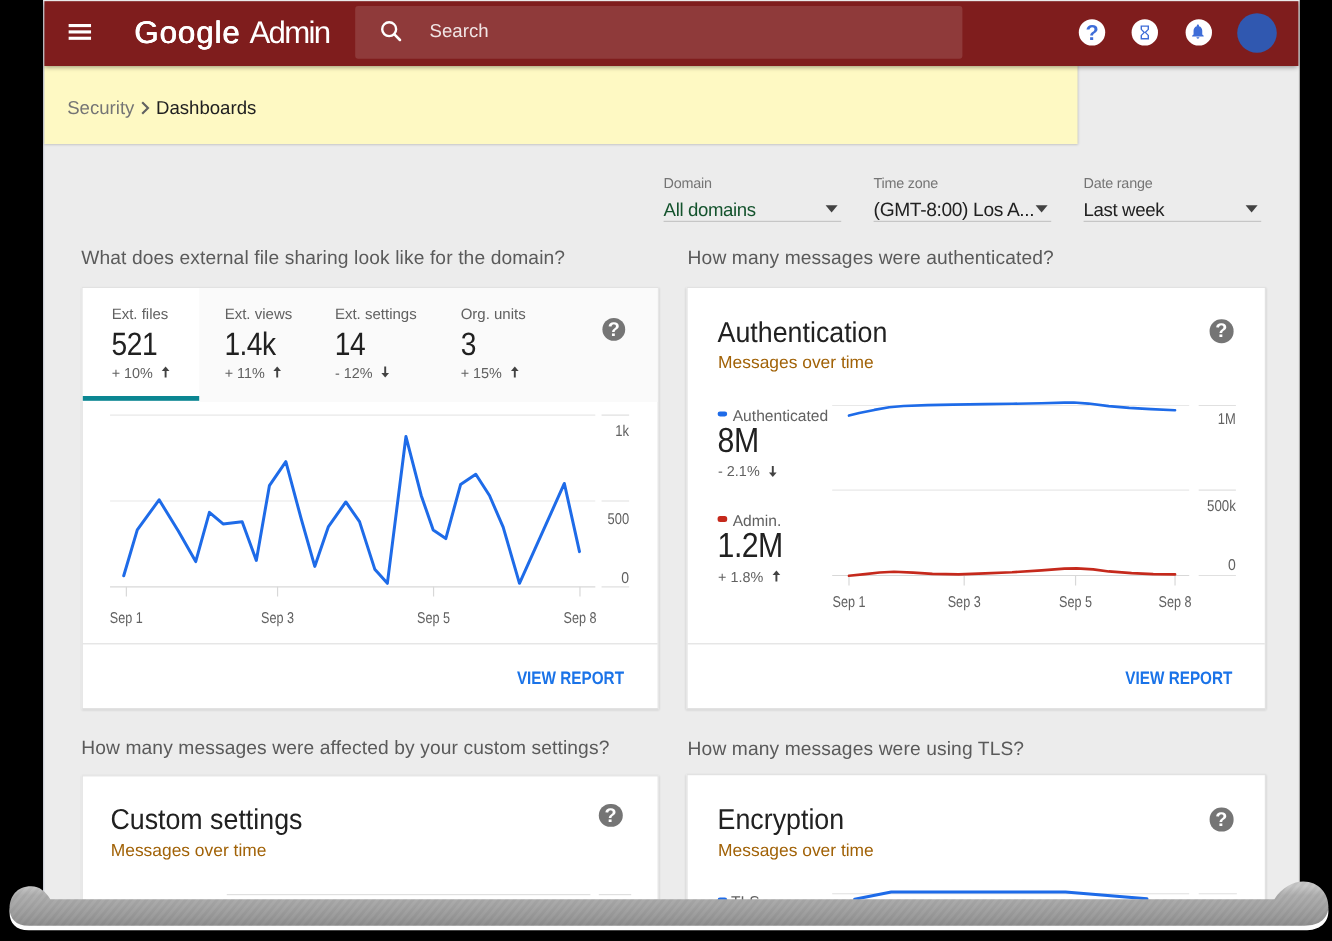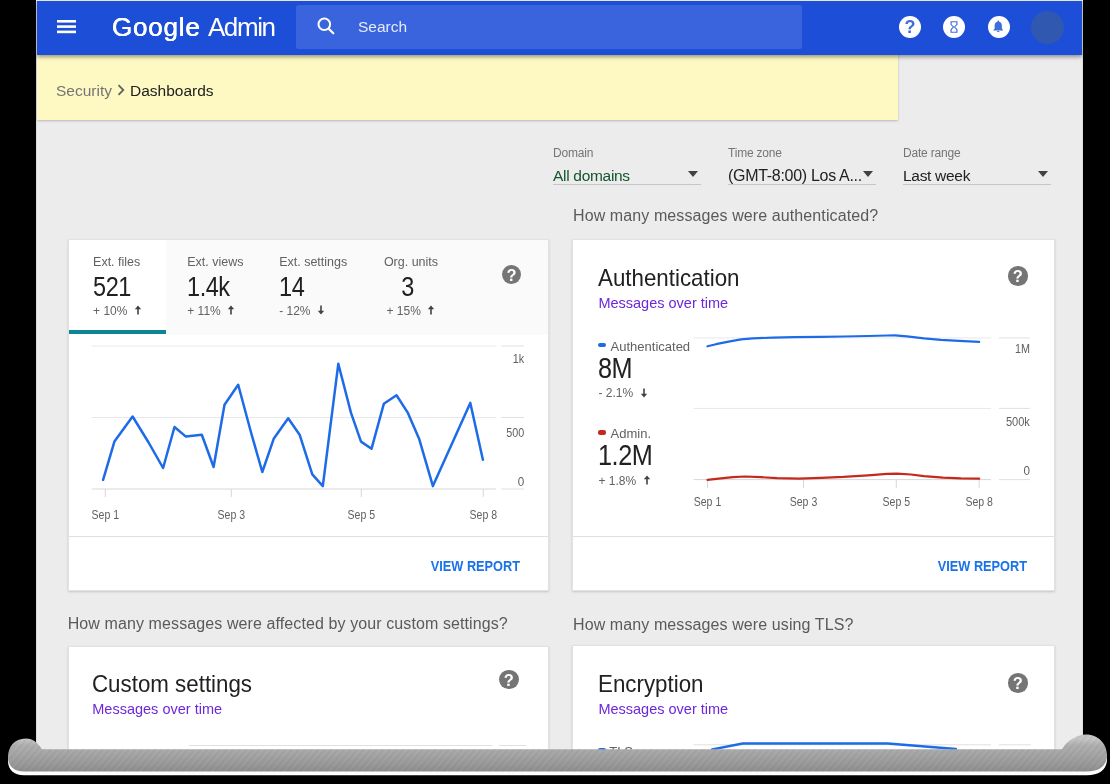--- a/index.html
+++ b/index.html
@@ -1,20 +1,20 @@
 <!DOCTYPE html>
 <html><head><meta charset="utf-8"><style>
 *{margin:0;padding:0;box-sizing:border-box}
 html,body{width:1110px;height:784px;background:#000;font-family:"Liberation Sans",sans-serif;overflow:hidden}
 #page{position:relative;width:1110px;height:784px;background:#000}
 .abs{position:absolute}
 .card{position:absolute;background:#fff;border:1px solid #e2e2e2;box-shadow:0 1px 2px rgba(0,0,0,.16)}
 .qtext{position:absolute;font-size:16px;color:#5a5a5a;letter-spacing:.1px}
 .ctitle{position:absolute;font-size:24px;color:#212121;letter-spacing:0;transform:scaleX(0.93);transform-origin:0 50%}
-.csub{position:absolute;font-size:14.5px;color:#6d28d9}
+.csub{position:absolute;font-size:14.5px;color:#a16207}
 .helpi{position:absolute;width:19.5px;height:19.5px;border-radius:50%;background:#757575;color:#fff;font-size:16.5px;font-weight:bold;text-align:center;line-height:20px}
 .vr{position:absolute;font-size:15px;font-weight:bold;color:#1a73e8;letter-spacing:0;transform:scaleX(0.85);transform-origin:100% 50%}
 .leg{position:absolute;font-size:13px;color:#616161}
 .dash{position:absolute;width:8.8px;height:4.2px;border-radius:2.1px}
 .bignum{position:absolute;font-size:29px;color:#212121;letter-spacing:-0.5px;transform:scaleX(0.87);transform-origin:0 50%}
 .pct{position:absolute;font-size:12px;color:#616161}
 </style></head>
 <body>
 <div id="page">
 
@@ -24,21 +24,21 @@
     <div class="abs" style="left:0;top:0;width:1047px;height:1px;background:#f0f0f0"></div>
 
     <div class="abs" style="left:1px;top:53px;width:861px;height:67px;background:#fef9c3;box-shadow:0 1px 2px rgba(0,0,0,.22)">
       <div class="abs" style="left:19px;top:29px;font-size:15.5px;color:#757575">Security</div>
       <svg class="abs" style="left:78px;top:31px" width="12" height="12" viewBox="0 0 12 12">
           <path d="M3.5 1.2 L8.3 6 L3.5 10.8" fill="none" stroke="#616161" stroke-width="1.8"></path>
         </svg>
       <div class="abs" style="left:93px;top:29px;font-size:15.5px;color:#212121">Dashboards</div>
     </div>
 
-    <div class="abs" style="left:1px;top:1px;width:1045px;height:53.5px;background:#1d4ed8;box-shadow:0 2px 4px rgba(0,0,0,.4)">
+    <div class="abs" style="left:1px;top:1px;width:1045px;height:53.5px;background:#7f1d1d;box-shadow:0 2px 4px rgba(0,0,0,.4)">
       <svg class="abs" style="left:20px;top:19px" width="19" height="15" viewBox="0 0 19 15">
           <rect x="0" y="0" width="19" height="2.6" fill="#fff"></rect>
           <rect x="0" y="5.3" width="19" height="2.6" fill="#fff"></rect>
           <rect x="0" y="10.6" width="19" height="2.6" fill="#fff"></rect>
         </svg>
       <div class="abs" id="logo" style="left:75px;top:11px;font-size:26px;color:#fff;white-space:nowrap"><span style="letter-spacing:0.8px;text-shadow:0.3px 0 #fff,-0.3px 0 #fff">Google</span> <span style="letter-spacing:-1.4px">Admin</span></div>
 
       <div class="abs" style="left:259px;top:3.5px;width:506px;height:44px;background:rgba(255,255,255,.13);border-radius:2.5px">
         <svg class="abs" style="left:21px;top:12px" width="18" height="18" viewBox="0 0 18 18">
             <circle cx="7.3" cy="7.3" r="5.8" fill="none" stroke="#fff" stroke-width="2"></circle>
@@ -73,20 +73,21 @@
       <div class="abs" style="left:0;top:38px;width:148px;height:1px;background:#c6c6c6"></div>
       <div class="abs" style="left:135px;top:25px;width:0;height:0;border-left:5.5px solid transparent;border-right:5.5px solid transparent;border-top:6px solid #424242"></div>
     </div>
     <div class="abs" style="left:867px;top:146px;width:148px">
       <div style="font-size:12px;color:#757575;letter-spacing:-0.2px">Date range</div>
       <div style="font-size:15.5px;color:#212121;margin-top:7px;letter-spacing:-0.3px">Last week</div>
       <div class="abs" style="left:0;top:38px;width:148px;height:1px;background:#c6c6c6"></div>
       <div class="abs" style="left:135px;top:25px;width:0;height:0;border-left:5.5px solid transparent;border-right:5.5px solid transparent;border-top:6px solid #424242"></div>
     </div>
 
+    <div class="qtext" style="left:31.7px;top:207px">What does external file sharing look like for the domain?</div>
     <div class="qtext" style="left:537px;top:207px">How many messages were authenticated?</div>
     <div class="qtext" style="left:31.7px;top:615px">How many messages were affected by your custom settings?</div>
     <div class="qtext" style="left:537px;top:616px">How many messages were using TLS?</div>
 
     <div class="card" id="cardL" style="left:31.7px;top:238.5px;width:481.3px;height:352.5px">
       <div class="abs" style="left:0;top:0;width:479.3px;height:95.5px;background:#fafafa"></div>
       <div class="abs" style="left:0;top:0;width:97.8px;height:95.5px;background:#fff"></div>
       <div class="abs" style="left:0;top:90px;width:97.8px;height:4px;background:#0b8692"></div>
       <div class="abs" style="left:0;top:0;width:97.8px;height:95.5px;text-align:center"><div style="display:inline-block;text-align:left">
         <div style="font-size:12.5px;color:#616161;margin-top:16px;line-height:13px">Ext. files</div>
@@ -105,21 +106,21 @@
               </svg></div>
       </div></div>
       <div class="abs" style="left:195.6px;top:0;width:97.8px;height:95.5px;text-align:center"><div style="display:inline-block;text-align:left">
         <div style="font-size:12.5px;color:#616161;margin-top:16px;line-height:13px">Ext. settings</div>
         <div style="font-size:27px;color:#212121;line-height:27px;margin-top:5.5px;letter-spacing:-0.5px;transform:scaleX(0.87);transform-origin:0 50%">14</div>
         <div style="font-size:12px;color:#616161;line-height:13px;margin-top:3.5px">- 12%&nbsp; <svg width="8" height="10" viewBox="0 0 8 10" style="vertical-align:-0.5px">
                 <line x1="4" y1="0.4" x2="4" y2="7.4" stroke="#424242" stroke-width="1.6"></line>
                 <path d="M0.8 5.8 L4 9.5 L7.2 5.8 Z" fill="#424242"></path>
               </svg></div>
       </div></div>
-      <div class="abs" style="left:293.4px;top:0;width:97.8px;height:95.5px;text-align:center"><div style="display:inline-block;text-align:center">
+      <div class="abs" style="left:293.4px;top:0;width:97.8px;height:95.5px;text-align:center"><div style="display:inline-block;text-align:left">
         <div style="font-size:12.5px;color:#616161;margin-top:16px;line-height:13px">Org. units</div>
         <div style="font-size:27px;color:#212121;line-height:27px;margin-top:5.5px;letter-spacing:-0.5px;transform:scaleX(0.87);transform-origin:0 50%">3</div>
         <div style="font-size:12px;color:#616161;line-height:13px;margin-top:3.5px">+ 15%&nbsp; <svg width="8" height="10" viewBox="0 0 8 10" style="vertical-align:-0.5px">
                 <line x1="4" y1="9.6" x2="4" y2="2.6" stroke="#424242" stroke-width="1.6"></line>
                 <path d="M0.8 4.2 L4 0.5 L7.2 4.2 Z" fill="#424242"></path>
               </svg></div>
       </div></div>
       <div class="helpi" style="left:433px;top:25.4px">?</div>
       <svg class="abs" style="left:0;top:96.5px" width="479" height="200" viewBox="0 0 479 200">
         <line x1="22.7" y1="10" x2="427.1" y2="10" stroke="#e8e8e8" stroke-width="1"></line>

